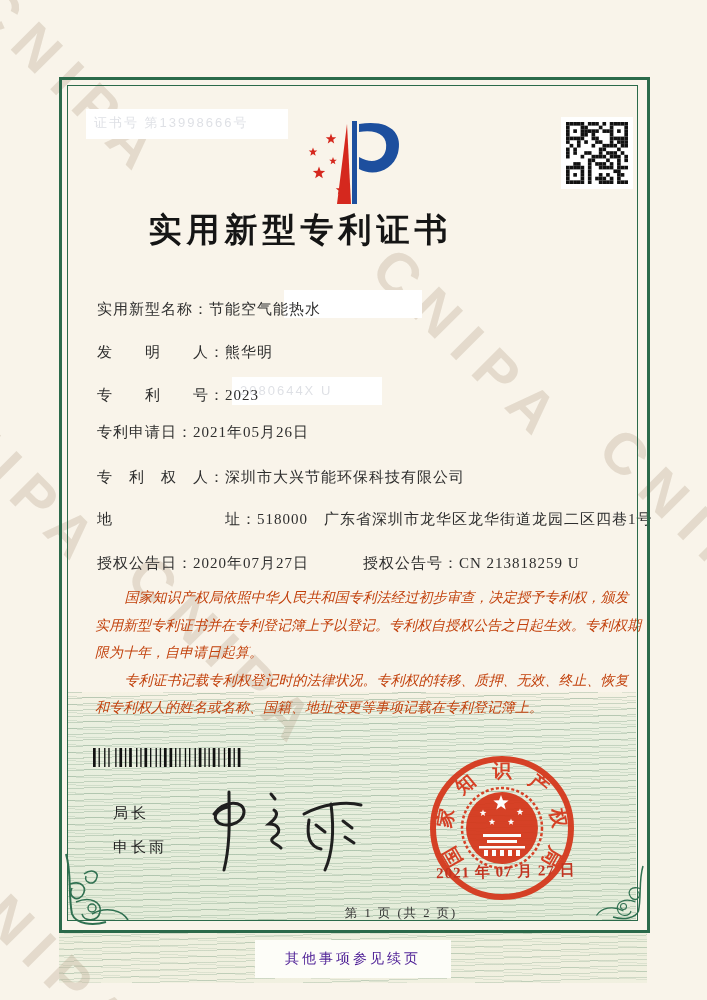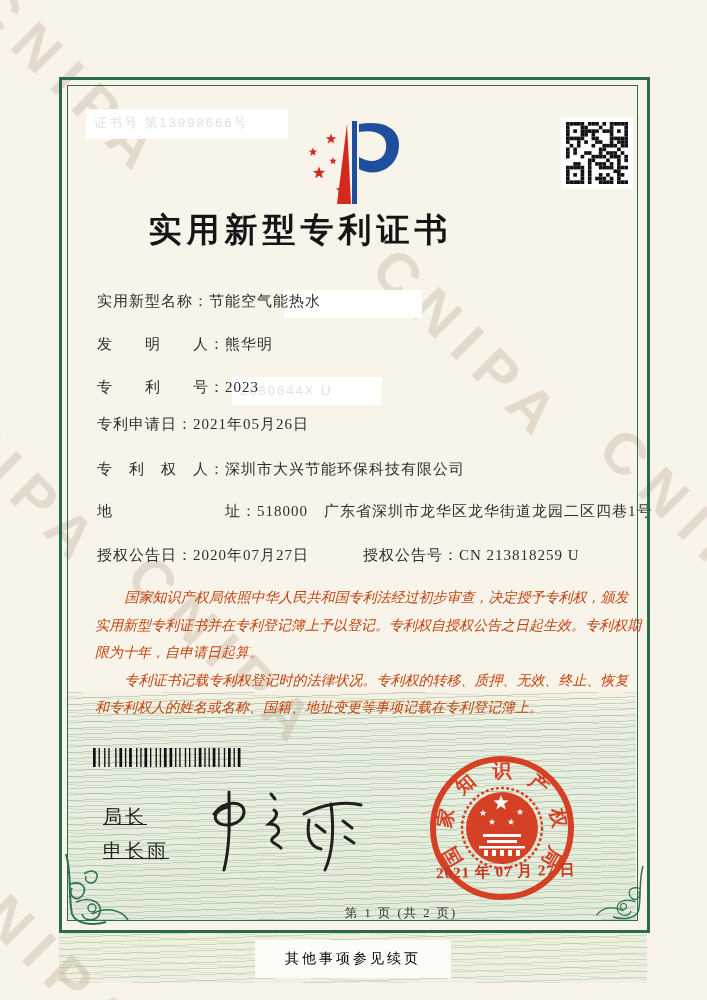--- a/index.html
+++ b/index.html
@@ -26,40 +26,40 @@
        repeating-linear-gradient(183deg, rgba(106,146,116,0.15) 0 1px, transparent 1px 8px),
        linear-gradient(180deg,#edefdd 0,#f1f0e0 100%);}
   .logo{position:absolute;left:297px;top:118px;width:114px;height:88px;z-index:3;}
   .qr{position:absolute;left:561px;top:117px;width:72px;height:72px;background:#fff;
       z-index:3;display:flex;align-items:center;justify-content:center;}
   .title{position:absolute;left:59px;top:208px;width:483px;text-align:center;
       font-size:33px;font-weight:bold;letter-spacing:5px;color:#151515;z-index:3;}
   .redact{position:absolute;background:#ffffff;z-index:2;}
   .faint{font-size:13px;color:rgba(90,100,125,0.20);line-height:28px;padding-left:8px;
       letter-spacing:2px;font-family:"Liberation Sans",sans-serif;}
-  .row{position:absolute;left:97px;font-size:15px;color:#2e2e2e;z-index:3;white-space:nowrap;}
+  .row{position:absolute;left:97px;font-size:15px;color:#2e2e2e;z-index:3;white-space:nowrap;margin-top:8px;}
   .row .lb{letter-spacing:1px;}
   .row .val{letter-spacing:1px;}
   .body-text{position:absolute;left:95px;top:584px;width:546px;font-size:14px;
       line-height:27.5px;color:#c2410c;font-style:italic;z-index:3;}
   .body-text p{margin:0;text-indent:2.1em;}
   .barcode{position:absolute;left:93px;top:748px;width:170px;height:19px;z-index:3;}
-  .sig-label{position:absolute;left:103px;font-family:"Liberation Sans",sans-serif;
-      font-size:19px;color:#222;letter-spacing:3px;z-index:3;text-decoration:underline;}
+  .sig-label{position:absolute;left:113px;font-family:"Liberation Sans",sans-serif;
+      font-size:15px;color:#222;letter-spacing:3px;z-index:3;}
   .signature{position:absolute;left:198px;top:784px;width:180px;height:90px;z-index:3;}
   .seal{position:absolute;left:426px;top:752px;width:152px;height:152px;z-index:4;opacity:0.94;}
   .seal-date{position:absolute;left:436px;top:862px;width:175px;z-index:5;
       color:#c23420;font-size:15px;font-weight:bold;letter-spacing:1px;
       transform:rotate(-1.5deg);white-space:nowrap;}
   .ornament{position:absolute;z-index:2;}
   .footer-page{position:absolute;left:59px;top:905px;width:588px;text-align:center;
       font-size:12.5px;color:#333;letter-spacing:2px;z-index:3;padding-left:48px;}
   .note-box{position:absolute;left:255px;top:940px;width:196px;height:38px;background:#fdfdf8;
       z-index:3;text-align:center;}
-  .note-box span{line-height:38px;font-size:14px;letter-spacing:3px;color:#000000;}
+  .note-box span{line-height:38px;font-size:14px;letter-spacing:3px;color:#4c1d95;}
 </style>
 </head>
 <body>
 
 <div class="page">
 
   <div class="wm" style="left:70px;top:80px">CNIPA</div>
   <div class="wm" style="left:470px;top:345px">CNIPA</div>
   <div class="wm" style="left:8px;top:470px">CNIPA</div>
   <div class="wm" style="left:697px;top:525px">CNIPA</div>

